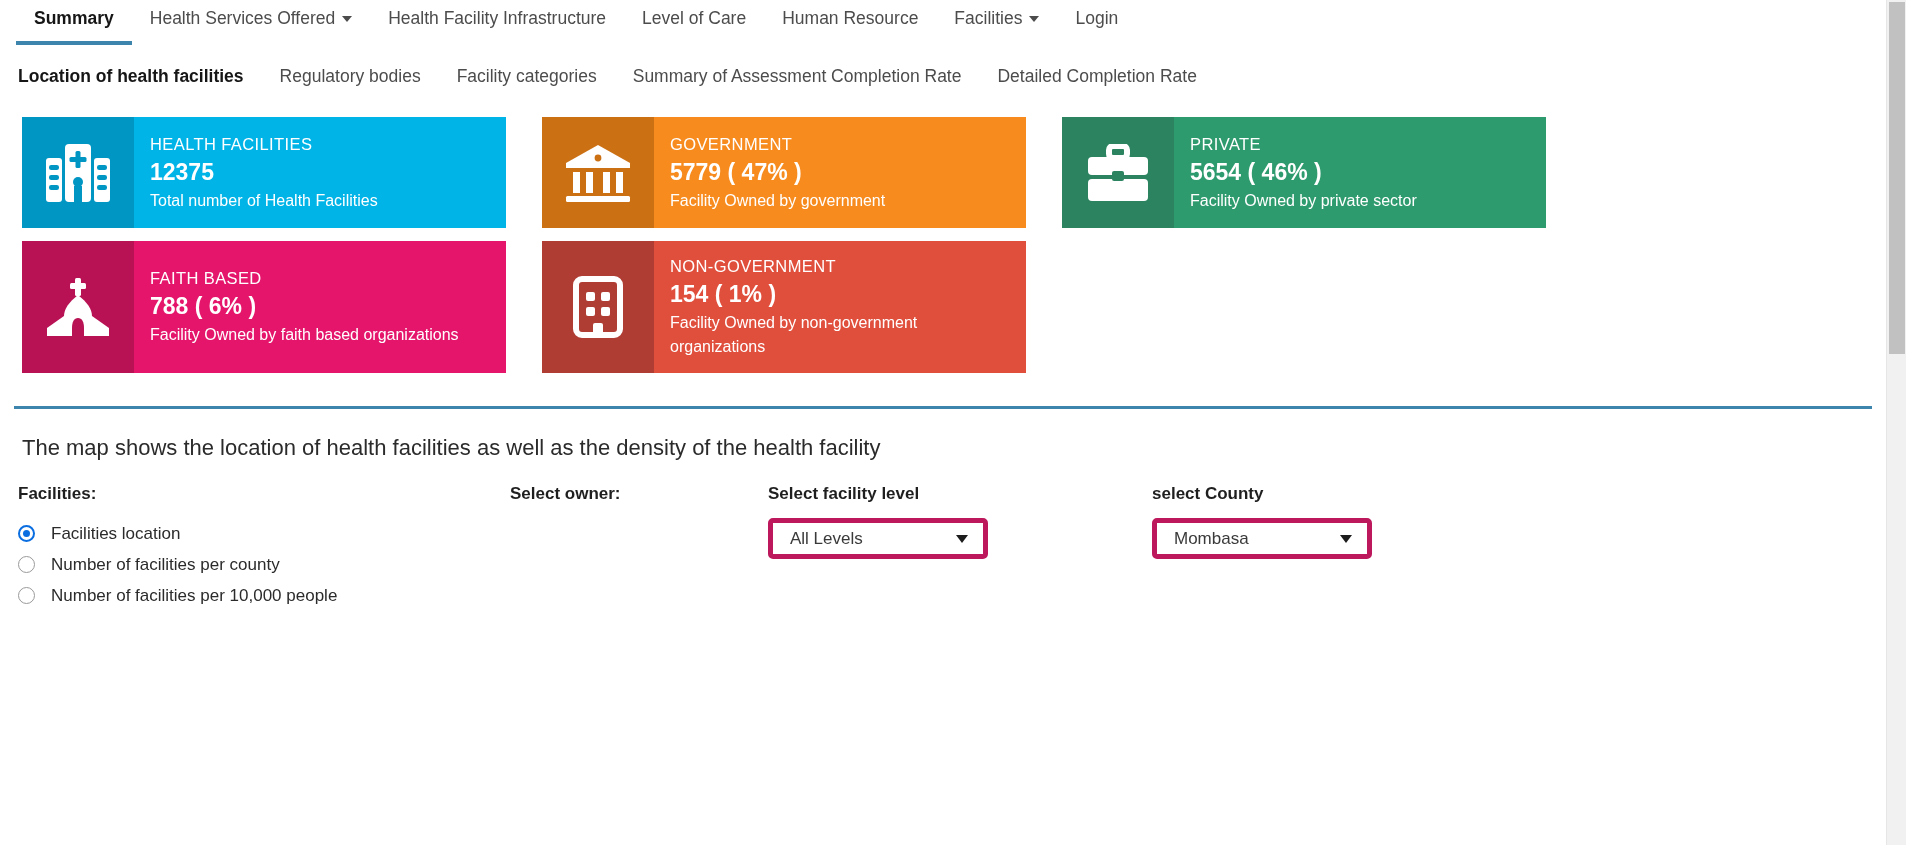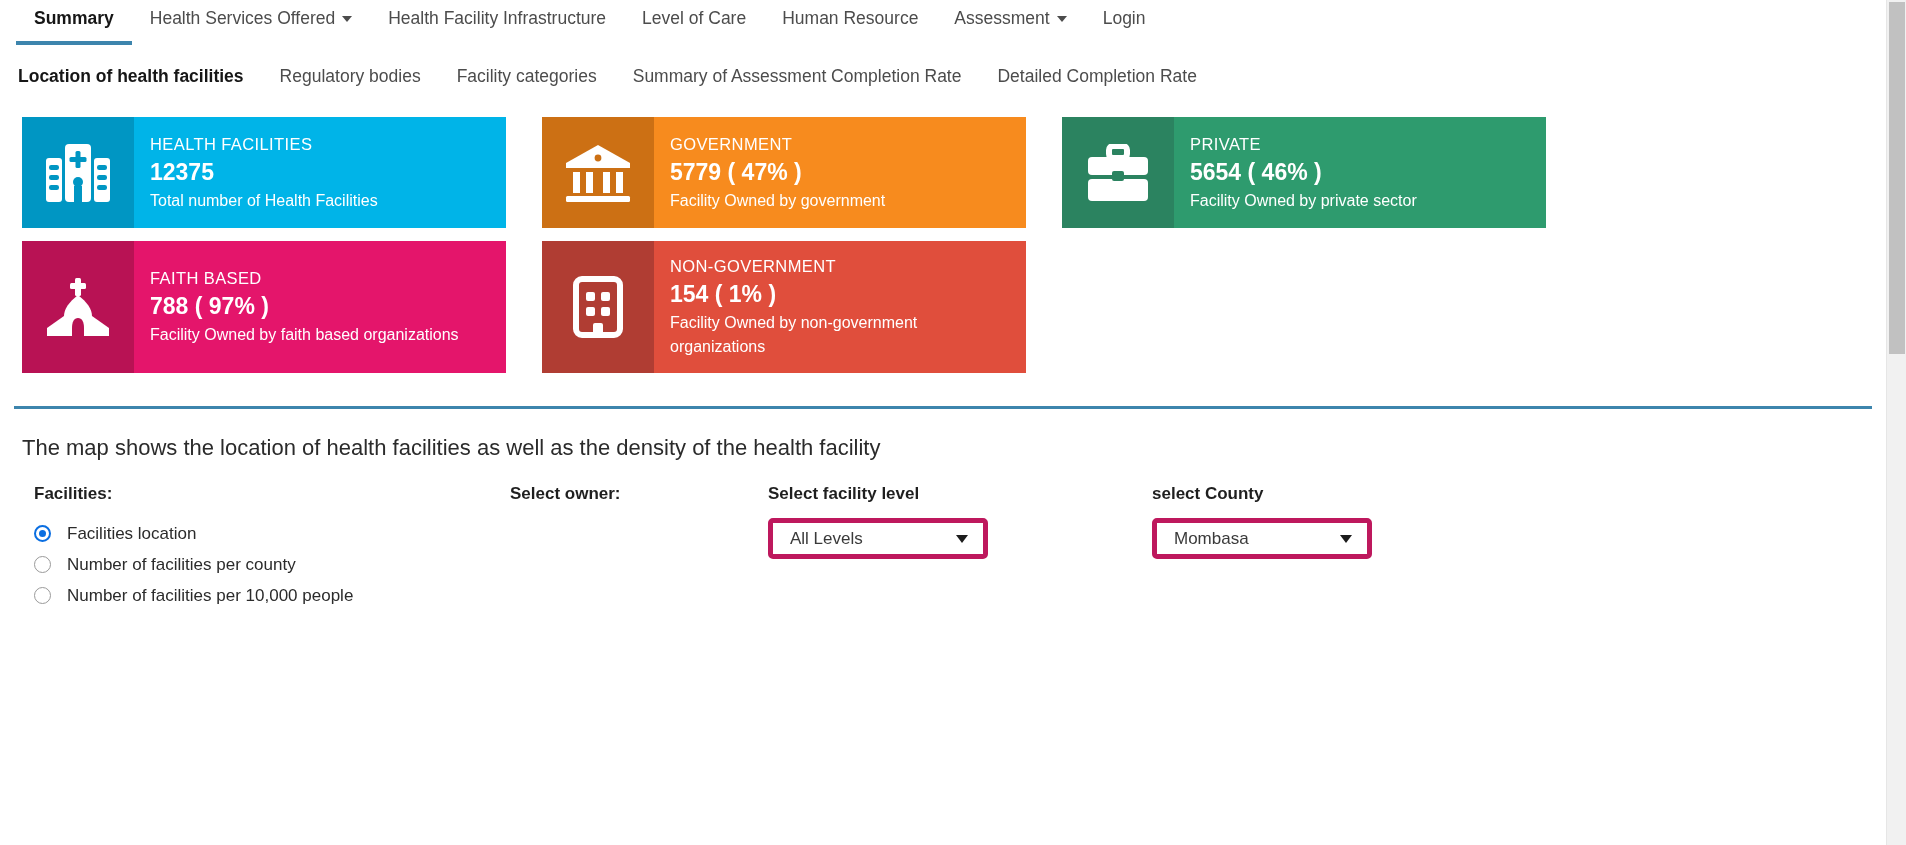--- a/index.html
+++ b/index.html
@@ -154,21 +154,21 @@
     padding: 27px 0 0 22px;
     line-height: 24px;
   }
 
   .controls {
     display: flex;
     padding: 22px 0 0 0;
     align-items: flex-start;
   }
   .ctrl-col { position: relative; }
-  .col-facilities { width: 510px; padding-left: 34px; }
+  .col-facilities { width: 510px; padding-left: 18px; }
   .col-owner     { width: 258px; }
   .col-level     { width: 384px; }
   .col-county    { width: 400px; }
 
   .ctrl-label {
     font-size: 17px;
     font-weight: bold;
     color: #1f1f1f;
     line-height: 24px;
     margin-bottom: 12px;
@@ -299,21 +299,21 @@
         <div class="mainnav-item">
           <span>Health Facility Infrastructure</span>
         </div>
         <div class="mainnav-item">
           <span>Level of Care</span>
         </div>
         <div class="mainnav-item">
           <span>Human Resource</span>
         </div>
         <div class="mainnav-item">
-          <span>Assessment</span>
+          <span>Facilities</span>
           <span class="caret"></span>
         </div>
         <div class="mainnav-item">
           <span>Login</span>
         </div>
       </nav>
 
     <nav class="subnav" id="subnav">
         <div class="subnav-item active">Location of health facilities</div>
         <div class="subnav-item">Regulatory bodies</div>
@@ -389,21 +389,21 @@
                 <rect x="30" y="2" width="6" height="18" rx="1.5"></rect>
                 <rect x="25" y="7" width="16" height="6" rx="1.5"></rect>
                 <path d="M33 19 C24 26 19 33 19 40 L19 60 L47 60 L47 40 C47 33 42 26 33 19 Z"></path>
                 <path d="M19 40 L2 52 L2 60 L19 60 Z"></path>
                 <path d="M47 40 L64 52 L64 60 L47 60 Z"></path>
                 <path d="M33 42 C29 42 27 46 27 52 L27 60 L39 60 L39 52 C39 46 37 42 33 42 Z" fill="#b81254"></path>
               </svg>
             </div>
             <div class="card-body" style="background: rgb(228, 21, 107);">
               <div class="card-title">FAITH BASED</div>
-              <div class="card-value">788 ( 97% )</div>
+              <div class="card-value">788 ( 6% )</div>
               <div class="card-desc">Facility Owned by faith based organizations</div>
             </div>
           </div>
           <div class="card">
             <div class="card-icon" style="background: rgb(176, 61, 51);">
               <svg width="52" height="62" viewBox="0 0 52 62" fill="none">
                 <rect x="4" y="3" width="44" height="56" rx="6" stroke="#fff" stroke-width="6"></rect>
                 <rect x="14" y="16" width="9" height="9" rx="2" fill="#fff"></rect>
                 <rect x="29" y="16" width="9" height="9" rx="2" fill="#fff"></rect>
                 <rect x="14" y="31" width="9" height="9" rx="2" fill="#fff"></rect>

